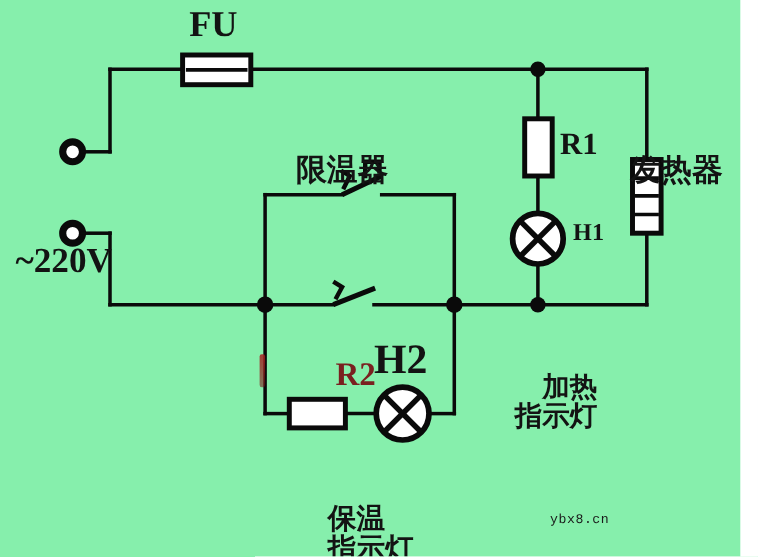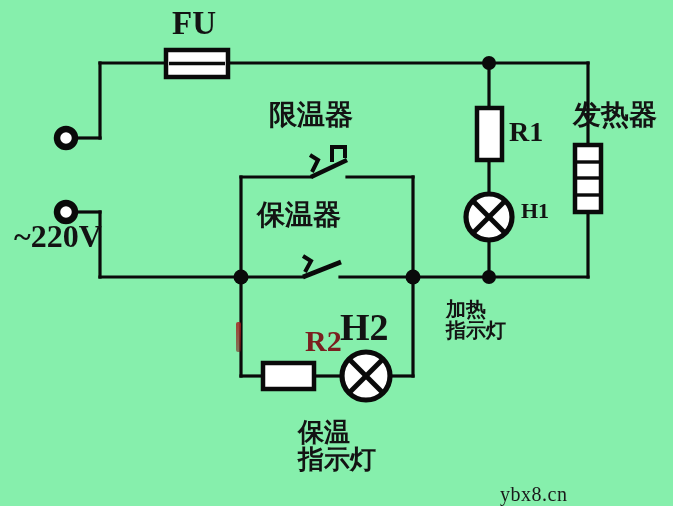--- a/index.html
+++ b/index.html
@@ -81,38 +81,39 @@
     line-height: 1.04;
     letter-spacing: 0px;
   }
   .label-latin {
     font-family: "Liberation Serif", "DejaVu Serif", serif;
     font-weight: 700;
   }
   .label-cjk {
     font-family: "DejaVu Sans", "Liberation Sans", sans-serif;
     font-weight: 700;
+    margin-top: 40px;
   }
   #label-fu       { left: 172px; top: 6px;   font-size: 33px; }
   #label-source   { left: 14px;  top: 172px; font-size: 32px; margin-top: 48px; }
   #label-limiter  { left: 269px; top: 100px; font-size: 28px; }
   #label-keeper   { left: 257px; top: 200px; font-size: 28px; }
   #label-r1       { left: 509px; top: 117px; font-size: 28px; }
   #label-h1       { left: 521px; top: 200px; font-size: 22px; }
   #label-r2       { left: 258px; top: 325px; font-size: 30px; color: #7a2020; margin-left: 47px; }
   #label-h2       { left: 340px; top: 308px; font-size: 38px; }
   #label-heater   { left: 573px; top: 100px; font-size: 28px; width: 34px; text-align: right; }
-  #label-heat-ind { left: 446px; top: 299px; font-size: 20px; text-align: left; width: 120px; }
+  #label-heat-ind { left: 423px; top: 299px; font-size: 25px; text-align: right; width: 120px; }
   #label-keep-ind { left: 298px; top: 419px; font-size: 26px; width: 120px; }
   #watermark {
     position: absolute;
     left: 500px;
-    top: 483px;
-    font-family: Liberation Serif, serif;
-    font-size: 20px;
+    top: 465px;
+    font-family: Liberation Mono, monospace;
+    font-size: 12px;
     color: #1a1a1a;
     letter-spacing: 0.5px;
   }
   .red-smudge {
     position: absolute;
     left: 236px;
     top: 322px;
     width: 5px;
     height: 30px;
     background: linear-gradient(180deg, rgba(168,32,32,0.85), rgba(120,20,20,0.55));
@@ -226,21 +227,20 @@
       <circle class="junction-dot" cx="489" cy="277" r="7"></circle>
     </g>
   </svg>
 
   <div class="label label-latin" id="label-fu">FU</div>
 
   <div class="label label-latin" id="label-source">~220V</div>
 
   <div class="label label-cjk" id="label-limiter">限温器</div>
 
-  <div class="label label-cjk" id="label-keeper">保温器</div>
 
   <div class="label label-latin" id="label-r1">R1</div>
 
   <div class="label label-latin" id="label-h1">H1</div>
 
   <div class="label label-latin" id="label-r2">R2</div>
 
   <div class="label label-latin" id="label-h2">H2</div>
 
   <div class="label label-cjk" id="label-heater">发热器</div>

